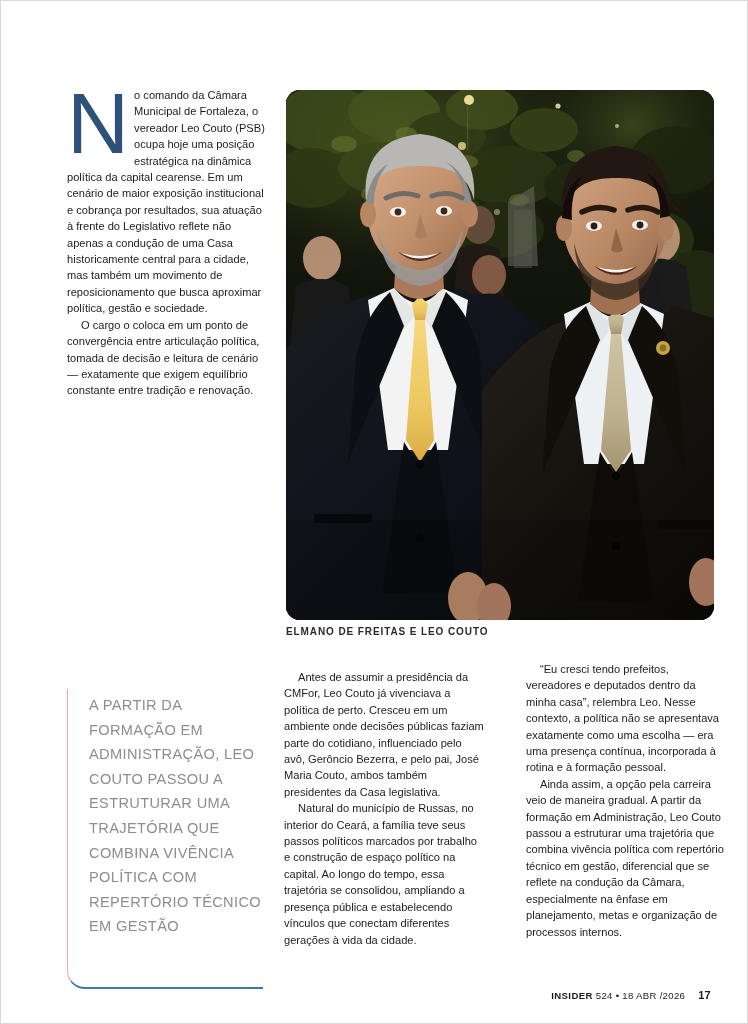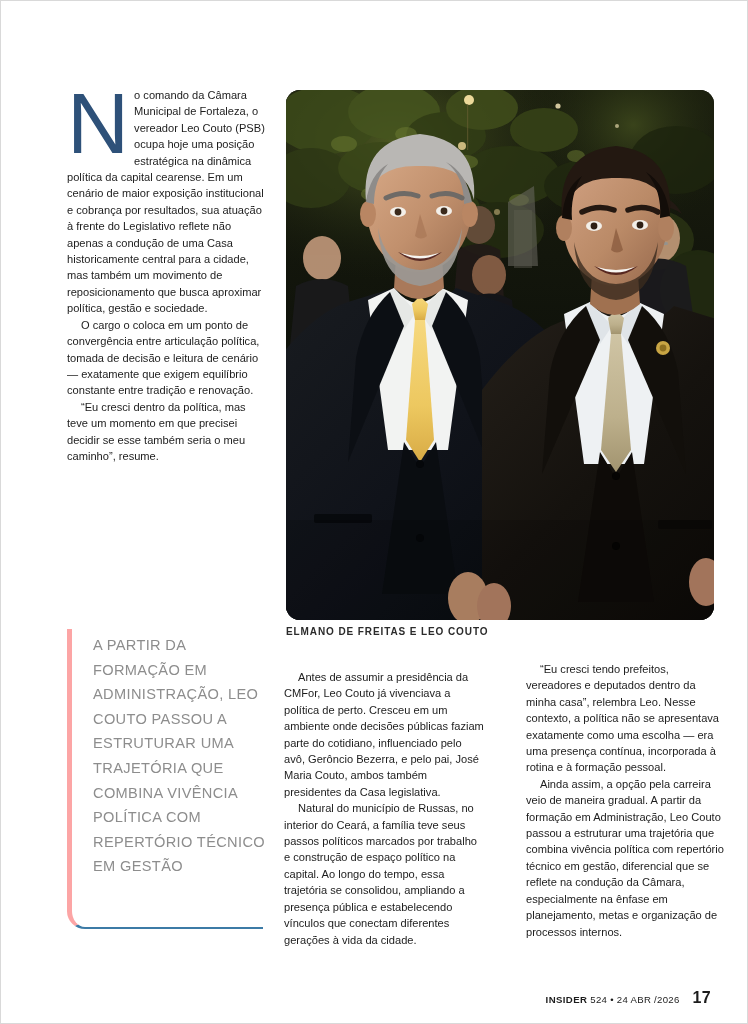--- a/index.html
+++ b/index.html
@@ -69,25 +69,25 @@
     font-weight: normal;
     color: #2e5179;
     margin: 6px 5px 0 0;
     padding: 0;
   }
 
   
   .pullquote {
     position: absolute;
     left: 66px;
-    top: 628px;
+    top: 688px;
     width: 196px;
     height: 300px;
     box-sizing: border-box;
-    border-left: 5px solid #fca5a5;
+    border-left: 1px solid #fca5a5;
     border-bottom: 2px solid #3c7ba6;
     border-bottom-left-radius: 18px;
   }
   .pullquote-text {
     position: absolute;
     left: 21px;
     top: 4px;
     width: 180px;
     font-size: 14.6px;
     line-height: 24.6px;
@@ -117,21 +117,21 @@
     text-align: right;
     padding-right: 38px;
     box-sizing: border-box;
     font-size: 9.6px;
     color: #1c1c1c;
     letter-spacing: 0.3px;
   }
   .footer .brand { font-weight: bold; letter-spacing: 0.4px; margin-top: 25px; }
   .footer .pageno {
     font-weight: bold;
-    font-size: 16px;
+    font-size: 11px;
     margin-left: 13px;
     text-align: right;
   }
 </style>
 </head>
 <body>
 
 <div class="page">
 
   <div class="photo-frame">
@@ -343,34 +343,33 @@
 
       <rect x="0" y="430" width="428" height="100" fill="#000" opacity="0.12"></rect>
     </svg>
   </div>
 
   <div class="photo-caption">ELMANO DE FREITAS E LEO COUTO</div>
 
   <div class="intro-col">
     <p><span class="dropcap">N</span><span>o comando da Câmara Municipal de Fortaleza, o vereador Leo Couto (PSB) ocupa hoje uma posição estratégica na dinâmica política da capital cearense. Em um cenário de maior exposição institucional e cobrança por resultados, sua atuação à frente do Legislativo reflete não apenas a condução de uma Casa historicamente central para a cidade, mas também um movimento de reposicionamento que busca aproximar política, gestão e sociedade.</span></p>
     <p>O cargo o coloca em um ponto de convergência entre articulação política, tomada de decisão e leitura de cenário — exatamente que exigem equilíbrio constante entre tradição e renovação.</p>
-    <p>“Eu cresci dentro da política, mas teve um momento em que precisei decidir se esse também seria o meu caminho”, resume.</p>
   </div>
 
   <div class="pullquote">
     <div class="pullquote-text">A partir da formação em Administração, Leo Couto passou a estruturar uma trajetória que combina vivência política com repertório técnico em gestão</div>
   </div>
 
   <div class="body-col col-2">
     <p>Antes de assumir a presidência da CMFor, Leo Couto já vivenciava a política de perto. Cresceu em um ambiente onde decisões públicas faziam parte do cotidiano, influenciado pelo avô, Gerôncio Bezerra, e pelo pai, José Maria Couto, ambos também presidentes da Casa legislativa.</p>
     <p>Natural do município de Russas, no interior do Ceará, a família teve seus passos políticos marcados por trabalho e construção de espaço político na capital. Ao longo do tempo, essa trajetória se consolidou, ampliando a presença pública e estabelecendo vínculos que conectam diferentes gerações à vida da cidade.</p>
   </div>
 
   <div class="body-col col-3">
     <p>“Eu cresci tendo prefeitos, vereadores e deputados dentro da minha casa”, relembra Leo. Nesse contexto, a política não se apresentava exatamente como uma escolha — era uma presença contínua, incorporada à rotina e à formação pessoal.</p>
     <p>Ainda assim, a opção pela carreira veio de maneira gradual. A partir da formação em Administração, Leo Couto passou a estruturar uma trajetória que combina vivência política com repertório técnico em gestão, diferencial que se reflete na condução da Câmara, especialmente na ênfase em planejamento, metas e organização de processos internos.</p>
   </div>
 
   <div class="footer">
-    <span class="brand">INSIDER</span><span>&nbsp;</span><span>524</span><span>&nbsp;</span><span>•</span><span>&nbsp;</span><span>24 ABR /2026</span><span class="pageno">17</span>
+    <span class="brand">INSIDER</span><span>&nbsp;</span><span>524</span><span>&nbsp;</span><span>•</span><span>&nbsp;</span><span>18 ABR /2026</span><span class="pageno">17</span>
   </div>
 
 </div>
 
 </body></html>

